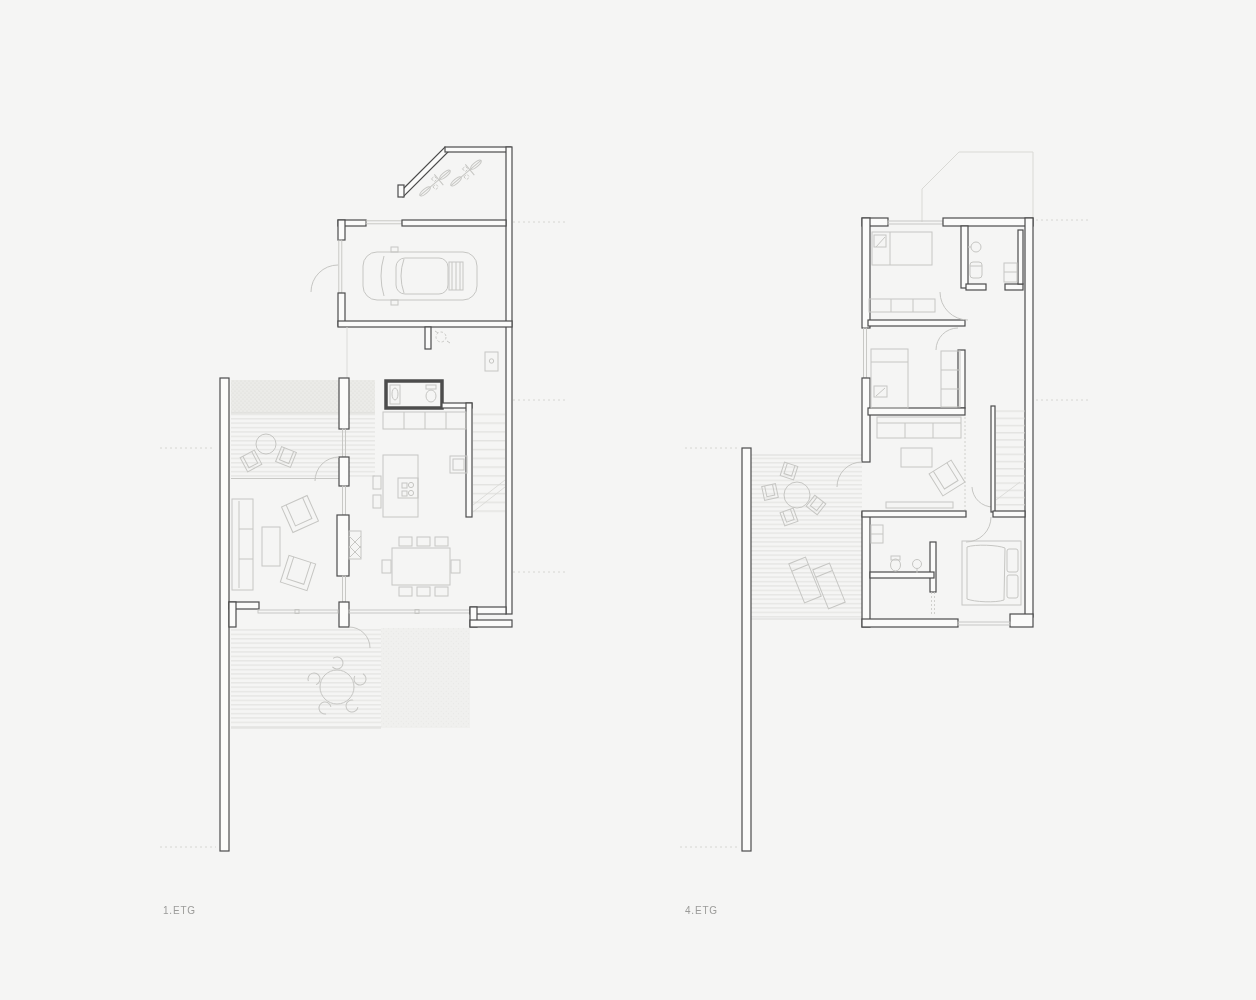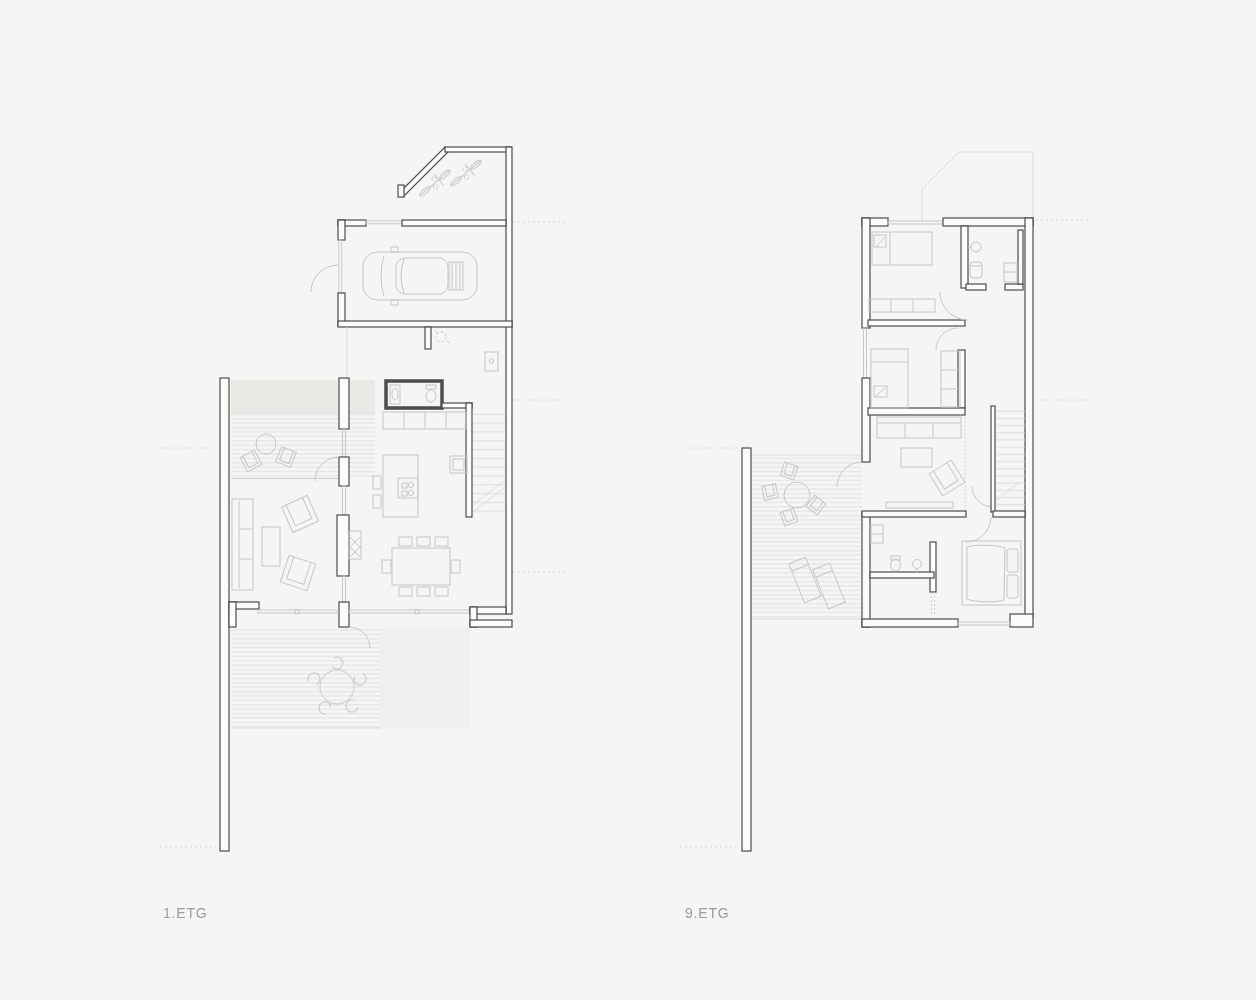--- a/index.html
+++ b/index.html
@@ -14,21 +14,21 @@
   .wallH{fill:var(--wallfill);stroke:var(--wall);stroke-width:1.2}
   .thick{fill:none;stroke:var(--wall);stroke-width:3.5}
   .glass{fill:none;stroke:var(--glass);stroke-width:.9}
   .furn{fill:none;stroke:var(--furn);stroke-width:1}
   .furnD{fill:none;stroke:var(--furn);stroke-width:.9;stroke-dasharray:2.5 2}
   .lite{stroke:#d9d9d6;stroke-width:.9;fill:none}
   .dash{stroke:var(--dash);stroke-width:1;stroke-dasharray:2 3;fill:none}
   .dashf{stroke:var(--furn);stroke-width:.8;stroke-dasharray:2 2;fill:none}
   .ghost{stroke:var(--ghost);stroke-width:1;fill:none}
   .deckline{stroke:var(--deckline);stroke-width:.9}
-  .floor-label{position:absolute;font-size:14px;letter-spacing:.8px;color:var(--labeltext)}
+  .floor-label{position:absolute;font-size:10px;letter-spacing:.8px;color:var(--labeltext)}
 </style>
 </head>
 <body>
 
 <svg width="1256" height="1000" viewBox="0 0 1256 1000">
   <defs>
     <pattern id="deck" width="8" height="4.4" patternUnits="userSpaceOnUse">
       <line class="deckline" x1="0" y1="0.8" x2="8" y2="0.8"></line>
     </pattern>
     <pattern id="gravelA" width="4" height="4" patternUnits="userSpaceOnUse">
@@ -424,13 +424,13 @@
     <line class="dash" x1="160" y1="448" x2="214" y2="448"></line>
     <line class="dash" x1="160" y1="847" x2="216" y2="847"></line>
     <line class="dash" x1="685" y1="448" x2="740" y2="448"></line>
     <line class="dash" x1="1036" y1="220" x2="1090" y2="220"></line>
     <line class="dash" x1="1036" y1="400" x2="1090" y2="400"></line>
     <line class="dash" x1="680" y1="847" x2="740" y2="847"></line>
   </g>
 </svg>
 
 <div class="floor-label" style="left:163px;top:905px">1.ETG</div>
-<div class="floor-label" style="left:685px;top:905px">9.ETG</div>
+<div class="floor-label" style="left:685px;top:905px">4.ETG</div>
 
 </body></html>

